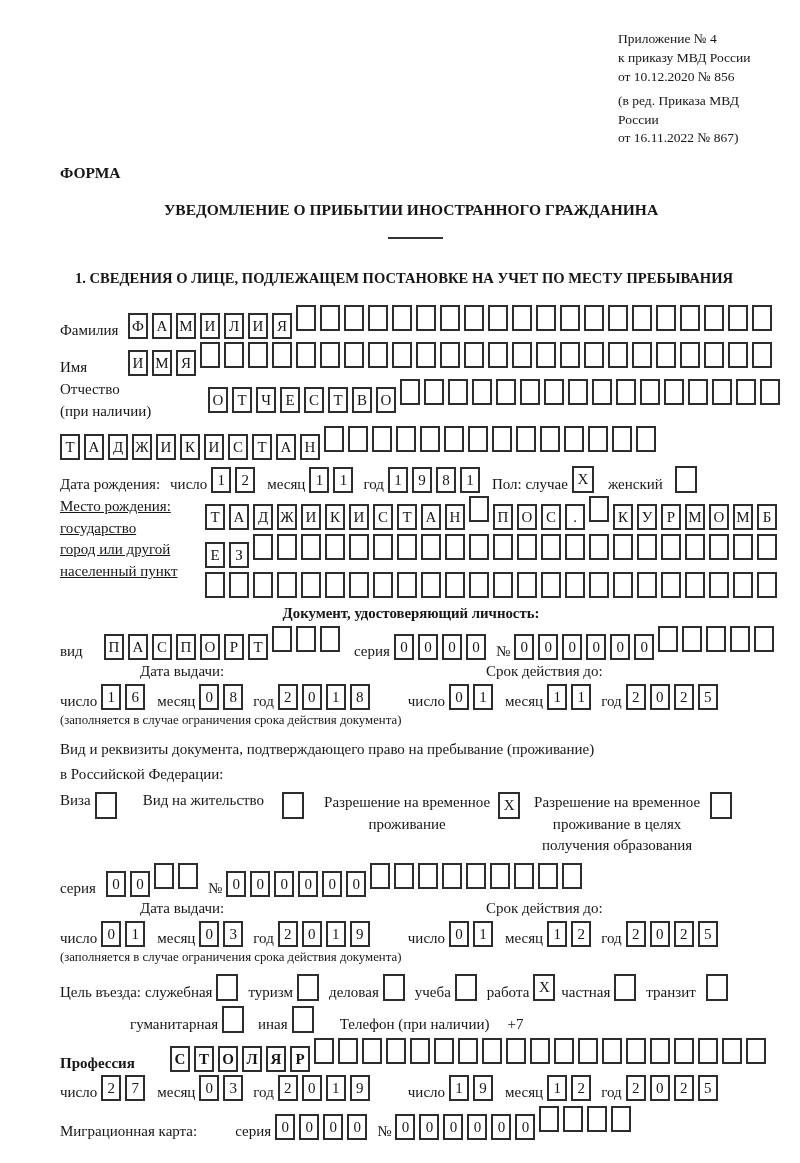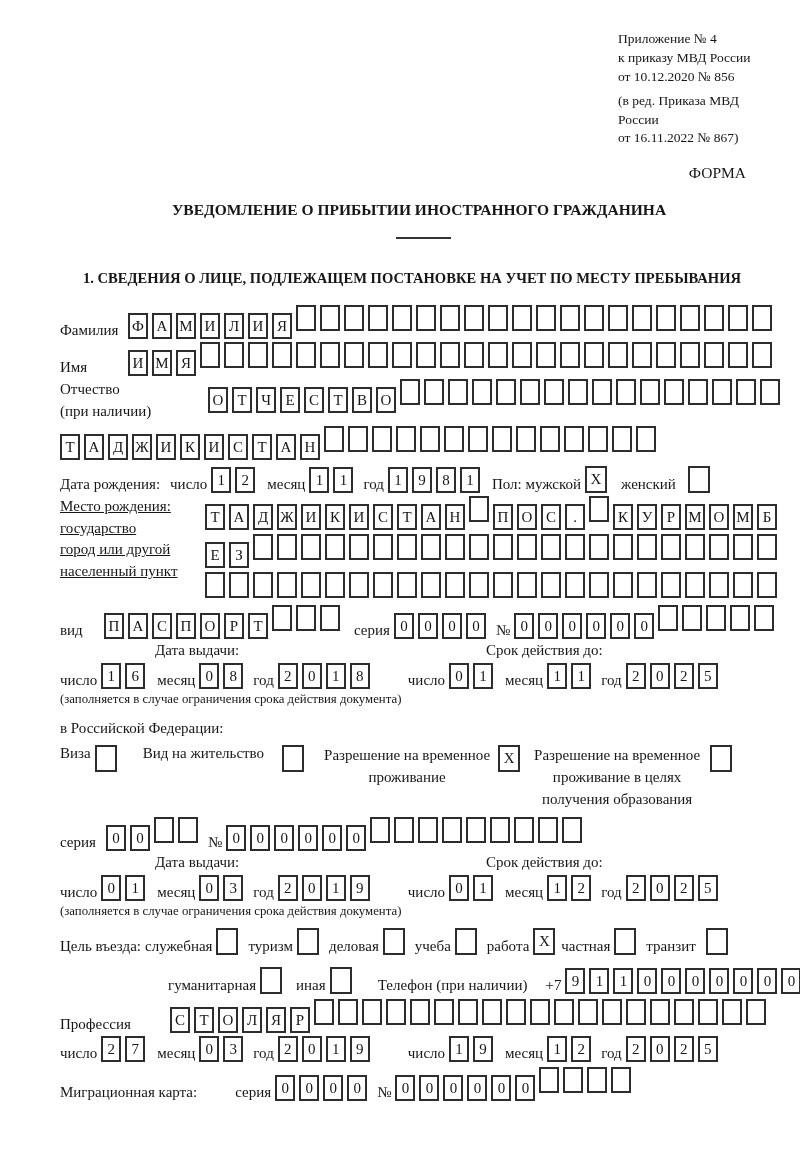--- a/index.html
+++ b/index.html
@@ -1,26 +1,26 @@
 <!DOCTYPE html>
 <html lang="ru"><head>
 <meta charset="utf-8">
 <style>
   * { box-sizing: border-box; }
   html,body { margin:0; padding:0; }
   body {
     width:800px; height:1163px; background:#ffffff;
     font-family:"Liberation Serif", serif; color:#161616;
   }
-  .page { position:relative; width:800px; height:1163px; padding:30px 22px 0 60px; overflow:hidden; }
+  .page { position:relative; width:800px; height:1163px; padding:30px 38px 0 60px; overflow:hidden; }
 
   
   .hdr { margin-left:558px; font-size:13.5px; line-height:1.4; }
   .hdr-gap { height:5px; }
-  .forma { text-align:right; padding-right:32px; font-weight:normal; font-size:15.5px; margin-top:16px; }
+  .forma { padding-right:32px; font-weight:bold; font-size:15.5px; margin-top:16px; }
 
   .title { text-align:center; font-weight:bold; font-size:15.5px; margin-top:16px; line-height:1.55; }
   .blank { display:inline-block; width:55px; border-bottom:2px solid #333; height:14px; margin-left:8px; }
 
   .sec-h { font-weight:bold; font-size:14.6px; text-align:center; margin:24px 0 18px -14px; white-space:nowrap; }
 
   .row { display:flex; align-items:flex-end; margin-bottom:3px; font-size:15px; }
   .row-top { align-items:flex-start; }
   .lbl { flex:none; }
   .sublbl { flex:none; margin-right:4px; }
@@ -37,24 +37,24 @@
   }
   .cellcol .cells { display:block; margin-bottom:4px; }
 
   .checkbox {
     display:inline-block; flex:none; width:22px; height:27px; border:2px solid #2d2d2d;
     font-size:15px; line-height:23px; text-align:center; background:#fff;
   }
 
   .g6 { margin-left:6px; } .g8 { margin-left:8px; } .g10 { margin-left:10px; }
   .g14 { margin-left:14px; } .g20 { margin-left:20px; } .g26 { margin-left:26px; }
-  .g34 { margin-left:34px; } .g70 { margin-left:108px; }
+  .g34 { margin-left:34px; } .g70 { margin-left:70px; }
 
   .dates-labels { position:relative; height:21px; font-size:15px; }
-  .dates-labels .dl1 { position:absolute; left:95px; }
+  .dates-labels .dl1 { position:absolute; left:80px; }
   .dates-labels .dl2 { position:absolute; left:426px; }
   .note { font-size:12.8px; padding-right:6px; margin:1px 0 9px 0; }
 
   .plain { font-size:15px; line-height:1.7; }
 
   .opts { margin:4px 0 6px 0; }
   .opt-label { text-align:center; line-height:1.45; flex:none; }
 </style>
 </head>
 <body>
@@ -104,40 +104,41 @@
   </div>
 
   <div class="row" style="margin-top:6px;">
     <span class="lbl">Дата рождения:</span>
     <span class="sublbl g10">число</span>
     <span class="cells"><span class="cell">1</span><span class="cell">2</span></span>
     <span class="sublbl g8">месяц</span>
     <span class="cells"><span class="cell">1</span><span class="cell">1</span></span>
     <span class="sublbl g6">год</span>
     <span class="cells"><span class="cell">1</span><span class="cell">9</span><span class="cell">8</span><span class="cell">1</span></span>
-    <span class="sublbl g8">Пол: мужской</span>
+    <span class="sublbl g8">Пол: случае</span>
     <span class="checkbox">X</span>
     <span class="sublbl g14">женский</span>
     <span class="checkbox g8"></span>
   </div>
 
   <div class="row row-top" style="margin-top:0;text-decoration:underline;">
     <span class="lbl w145 stack">
       <div>Место рождения:</div>
       <div>государство</div>
       <div>город или другой</div>
       <div>населенный пункт</div>
     </span>
     <span class="cellcol">
       <span class="cells"><span class="cell">Т</span><span class="cell">А</span><span class="cell">Д</span><span class="cell">Ж</span><span class="cell">И</span><span class="cell">К</span><span class="cell">И</span><span class="cell">С</span><span class="cell">Т</span><span class="cell">А</span><span class="cell">Н</span><span class="cell"></span><span class="cell">П</span><span class="cell">О</span><span class="cell">С</span><span class="cell">.</span><span class="cell"></span><span class="cell">К</span><span class="cell">У</span><span class="cell">Р</span><span class="cell">М</span><span class="cell">О</span><span class="cell">М</span><span class="cell">Б</span></span>
       <span class="cells"><span class="cell">Е</span><span class="cell">З</span><span class="cell"></span><span class="cell"></span><span class="cell"></span><span class="cell"></span><span class="cell"></span><span class="cell"></span><span class="cell"></span><span class="cell"></span><span class="cell"></span><span class="cell"></span><span class="cell"></span><span class="cell"></span><span class="cell"></span><span class="cell"></span><span class="cell"></span><span class="cell"></span><span class="cell"></span><span class="cell"></span><span class="cell"></span><span class="cell"></span><span class="cell"></span><span class="cell"></span></span>
       <span class="cells"><span class="cell"></span><span class="cell"></span><span class="cell"></span><span class="cell"></span><span class="cell"></span><span class="cell"></span><span class="cell"></span><span class="cell"></span><span class="cell"></span><span class="cell"></span><span class="cell"></span><span class="cell"></span><span class="cell"></span><span class="cell"></span><span class="cell"></span><span class="cell"></span><span class="cell"></span><span class="cell"></span><span class="cell"></span><span class="cell"></span><span class="cell"></span><span class="cell"></span><span class="cell"></span><span class="cell"></span></span>
     </span>
   </div>
 
+  <div style="text-align:center; font-weight:bold; font-size:14.8px; margin:2px 0 4px 0;">Документ, удостоверяющий личность:</div>
 
   <div class="row">
     <span class="lbl w44">вид</span>
     <span class="cells"><span class="cell">П</span><span class="cell">А</span><span class="cell">С</span><span class="cell">П</span><span class="cell">О</span><span class="cell">Р</span><span class="cell">Т</span><span class="cell"></span><span class="cell"></span><span class="cell"></span></span>
     <span class="sublbl g10">серия</span>
     <span class="cells"><span class="cell">0</span><span class="cell">0</span><span class="cell">0</span><span class="cell">0</span></span>
     <span class="sublbl g6">№</span>
     <span class="cells"><span class="cell">0</span><span class="cell">0</span><span class="cell">0</span><span class="cell">0</span><span class="cell">0</span><span class="cell">0</span><span class="cell"></span><span class="cell"></span><span class="cell"></span><span class="cell"></span><span class="cell"></span></span>
   </div>
 
@@ -156,20 +157,21 @@
     <span class="sublbl g34">число</span>
     <span class="cells"><span class="cell">0</span><span class="cell">1</span></span>
     <span class="sublbl g8">месяц</span>
     <span class="cells"><span class="cell">1</span><span class="cell">1</span></span>
     <span class="sublbl g6">год</span>
     <span class="cells"><span class="cell">2</span><span class="cell">0</span><span class="cell">2</span><span class="cell">5</span></span>
   </div>
 
   <div class="note">(заполняется в случае ограничения срока действия документа)</div>
 
+  <div class="plain">Вид и реквизиты документа, подтверждающего право на пребывание (проживание)</div>
   <div class="plain">в Российской Федерации:</div>
 
   <div class="row row-top opts">
     <span class="sublbl">Виза</span>
     <span class="checkbox"></span>
     <span class="sublbl g26">Вид на жительство</span>
     <span class="checkbox g14"></span>
     <span class="opt-label g20">
       <div>Разрешение на временное</div>
       <div>проживание</div>
@@ -230,24 +232,23 @@
     <span class="checkbox g6"></span>
   </div>
 
   <div class="row" style="margin-top:5px;">
     <span class="sublbl g70">гуманитарная</span>
     <span class="checkbox"></span>
     <span class="sublbl g14">иная</span>
     <span class="checkbox"></span>
     <span class="sublbl g26">Телефон (при наличии)</span>
     <span class="sublbl g14">+7</span>
-    <span class="cells"><span class="cell">9</span><span class="cell">1</span><span class="cell">1</span><span class="cell">0</span><span class="cell">0</span><span class="cell">0</span><span class="cell">0</span><span class="cell">0</span><span class="cell">0</span><span class="cell">0</span><span class="cell"></span></span>
-  </div>
-
-  <div class="row" style="margin-top:5px;">
+  </div>
+
+  <div class="row" style="margin-top:5px;font-weight:bold;">
     <span class="lbl w110">Профессия</span>
     <span class="cells"><span class="cell">С</span><span class="cell">Т</span><span class="cell">О</span><span class="cell">Л</span><span class="cell">Я</span><span class="cell">Р</span><span class="cell"></span><span class="cell"></span><span class="cell"></span><span class="cell"></span><span class="cell"></span><span class="cell"></span><span class="cell"></span><span class="cell"></span><span class="cell"></span><span class="cell"></span><span class="cell"></span><span class="cell"></span><span class="cell"></span><span class="cell"></span><span class="cell"></span><span class="cell"></span><span class="cell"></span><span class="cell"></span><span class="cell"></span></span>
   </div>
 
 
   <div class="row">
     <span class="sublbl">число</span>
     <span class="cells"><span class="cell">2</span><span class="cell">7</span></span>
     <span class="sublbl g8">месяц</span>
     <span class="cells"><span class="cell">0</span><span class="cell">3</span></span>

